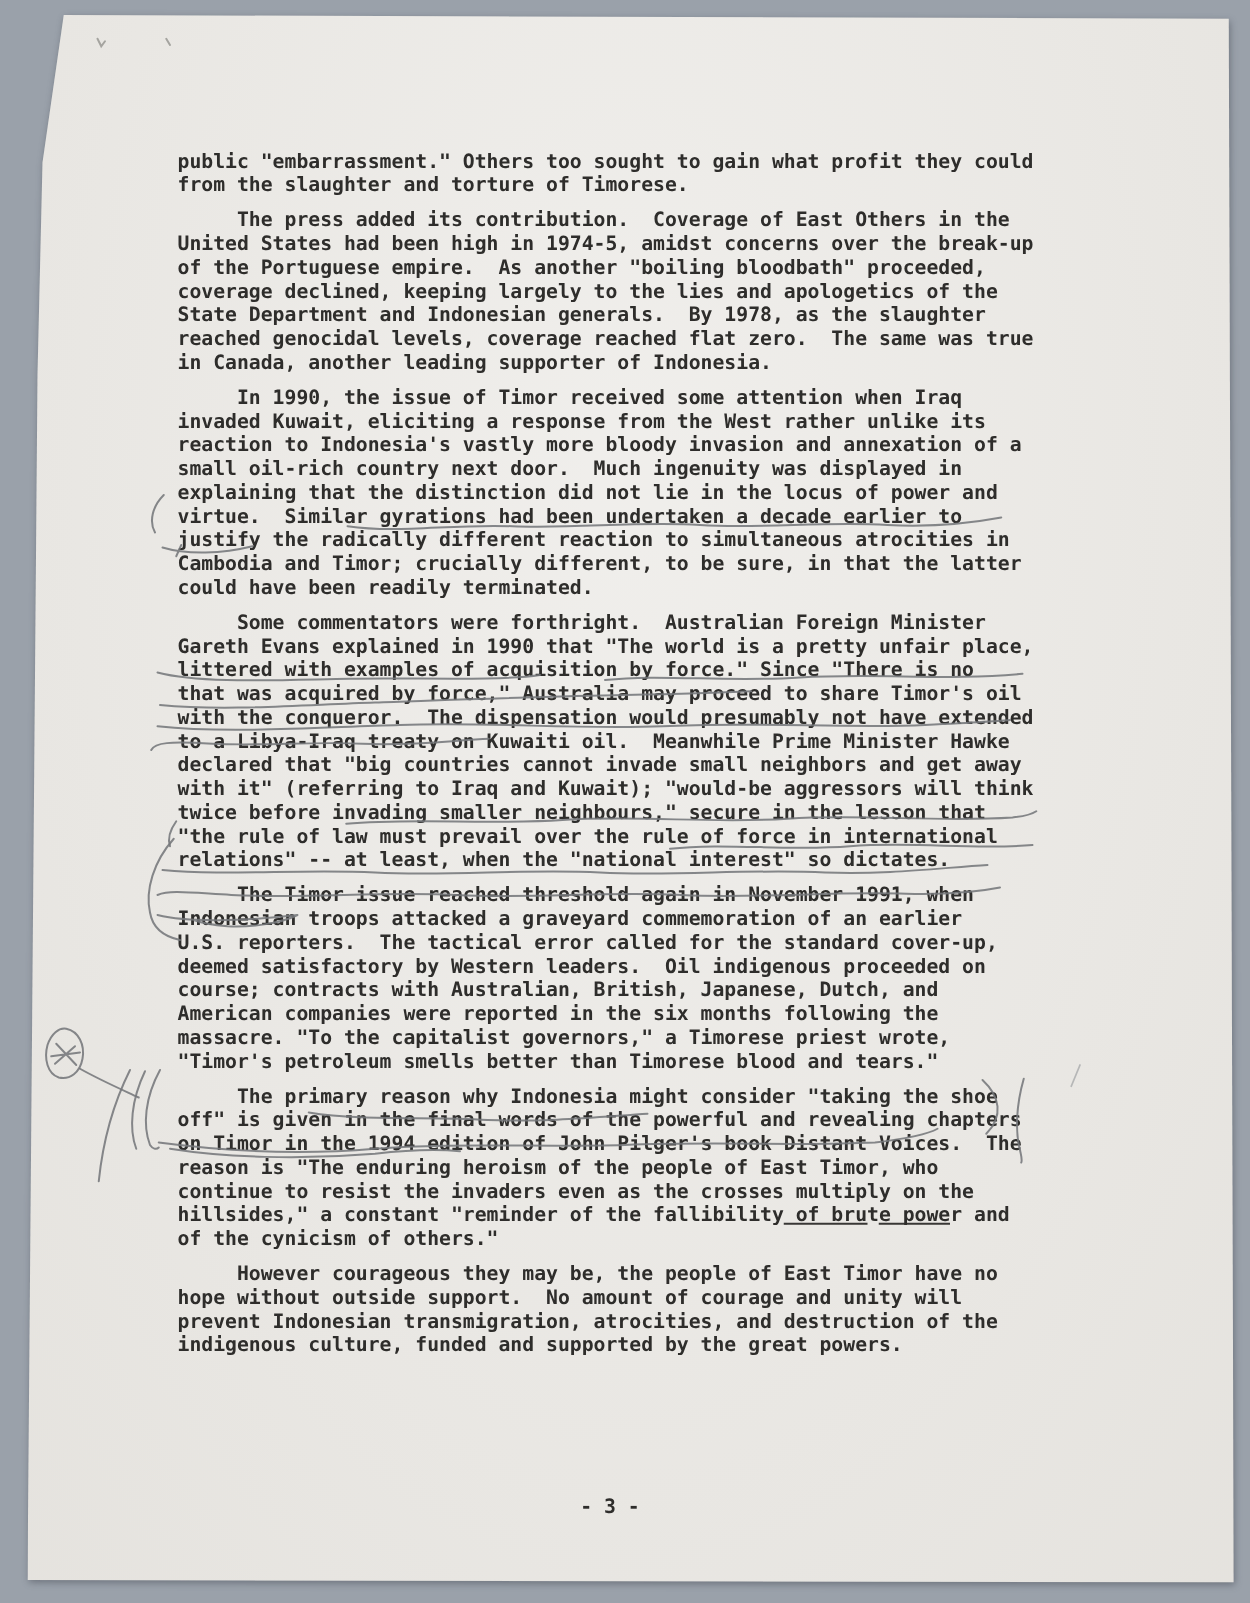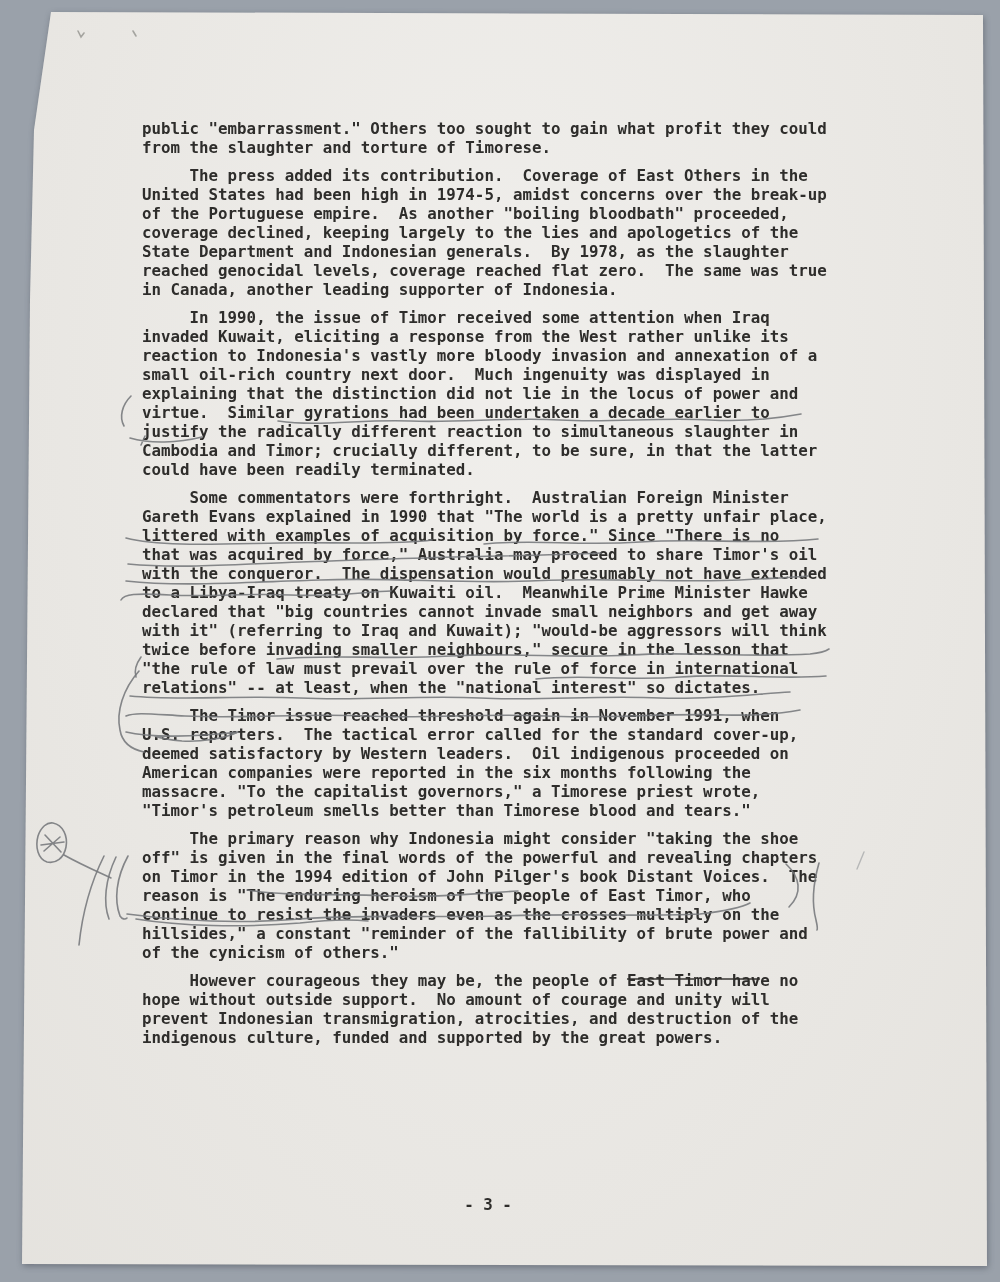--- a/index.html
+++ b/index.html
@@ -55,41 +55,43 @@
       <div class="line">reached genocidal levels, coverage reached flat zero.  The same was true</div>
       <div class="line">in Canada, another leading supporter of Indonesia.</div>
     </div>
   <div class="para">
       <div class="line">     In 1990, the issue of Timor received some attention when Iraq</div>
       <div class="line">invaded Kuwait, eliciting a response from the West rather unlike its</div>
       <div class="line">reaction to Indonesia's vastly more bloody invasion and annexation of a</div>
       <div class="line">small oil-rich country next door.  Much ingenuity was displayed in</div>
       <div class="line">explaining that the distinction did not lie in the locus of power and</div>
       <div class="line">virtue.  Similar gyrations had been undertaken a decade earlier to</div>
-      <div class="line">justify the radically different reaction to simultaneous slaughter in</div>
+      <div class="line">justify the radically different reaction to simultaneous atrocities in</div>
       <div class="line">Cambodia and Timor; crucially different, to be sure, in that the latter</div>
       <div class="line">could have been readily terminated.</div>
     </div>
   <div class="para">
       <div class="line">     Some commentators were forthright.  Australian Foreign Minister</div>
       <div class="line">Gareth Evans explained in 1990 that "The world is a pretty unfair place,</div>
       <div class="line">littered with examples of acquisition by force." Since "There is no</div>
       <div class="line">that was acquired by force," Australia may proceed to share Timor's oil</div>
       <div class="line">with the conqueror.  The dispensation would presumably not have extended</div>
       <div class="line">to a Libya-Iraq treaty on Kuwaiti oil.  Meanwhile Prime Minister Hawke</div>
       <div class="line">declared that "big countries cannot invade small neighbors and get away</div>
       <div class="line">with it" (referring to Iraq and Kuwait); "would-be aggressors will think</div>
       <div class="line">twice before invading smaller neighbours," secure in the lesson that</div>
       <div class="line">"the rule of law must prevail over the rule of force in international</div>
       <div class="line">relations" -- at least, when the "national interest" so dictates.</div>
     </div>
   <div class="para">
       <div class="line">     The Timor issue reached threshold again in November 1991, when</div>
+      <div class="line">Indonesian troops attacked a graveyard commemoration of an earlier</div>
       <div class="line">U.S. reporters.  The tactical error called for the standard cover-up,</div>
       <div class="line">deemed satisfactory by Western leaders.  Oil indigenous proceeded on</div>
+      <div class="line">course; contracts with Australian, British, Japanese, Dutch, and</div>
       <div class="line">American companies were reported in the six months following the</div>
       <div class="line">massacre. "To the capitalist governors," a Timorese priest wrote,</div>
       <div class="line">"Timor's petroleum smells better than Timorese blood and tears."</div>
     </div>
   <div class="para">
       <div class="line">     The primary reason why Indonesia might consider "taking the shoe</div>
       <div class="line">off" is given in the final words of the powerful and revealing chapters</div>
       <div class="line">on Timor in the 1994 edition of John Pilger's book Distant Voices.  The</div>
       <div class="line">reason is "The enduring heroism of the people of East Timor, who</div>
       <div class="line">continue to resist the invaders even as the crosses multiply on the</div>

